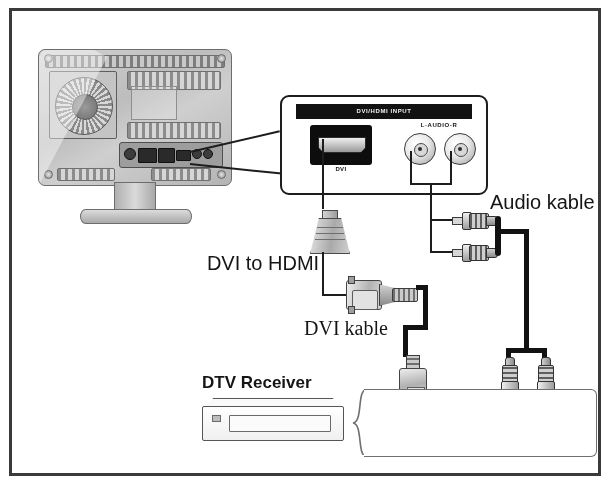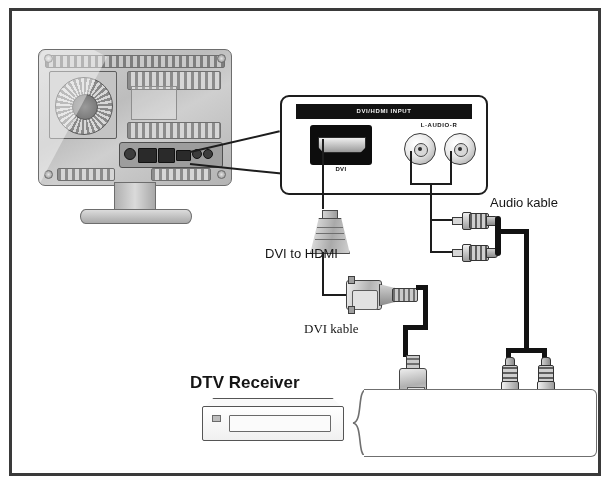--- a/index.html
+++ b/index.html
@@ -149,21 +149,21 @@
         background:linear-gradient(180deg,#ffffff,#f0f0f0);border:1.5px solid #555;border-radius:2px;}
   .dtv-slot{position:absolute;left:26px;top:8px;width:100px;height:15px;
         background:#fbfbfb;border:1.5px solid #6a6a6a;border-radius:1px;}
   .dtv-led{position:absolute;left:9px;top:8px;width:7px;height:5px;background:#bdbdbd;border:1px solid #6a6a6a;}
 
   
   #rear{position:absolute;left:352px;top:378px;width:232px;height:66px;
         border:1.5px solid #6f6f6f;border-left:none;background:#ffffff;border-radius:0 6px 6px 0;}
   .rear-brace{position:absolute;left:340px;top:378px;width:14px;height:66px;}
 
-  .cap{position:absolute;color:#151515;font-size:13px;line-height:19px;}
+  .cap{position:absolute;color:#151515;font-size:20px;line-height:19px;}
 </style>
 </head>
 <body>
 
 <div id="stage">
   <div id="frame">
 
     <div id="tv">
       <div class="tvbody">
         <div class="tvtopstrip"></div>
@@ -230,21 +230,21 @@
 
     <div id="adapter">
       <div class="adp-neck"></div>
       <div class="adp-body">
         <div class="adp-rib" style="left:6px;top:8px;width:26px;"></div>
         <div class="adp-rib" style="left:5px;top:14px;width:28px;"></div>
         <div class="adp-rib" style="left:4px;top:20px;width:30px;"></div>
       </div>
     </div>
 
-    <div class="cap" style="left:176px;top:233px;width:150px;text-align:right;">
+    <div class="cap" style="left:176px;top:243px;width:150px;text-align:center;">
       <div>DVI to HDMI</div>
     </div>
 
     <div class="ln" style="left:310px;top:241px;width:2px;height:44px;"></div>
     <div class="ln" style="left:310px;top:283px;width:26px;height:2px;"></div>
 
     <div id="dviplug">
       <div class="dvi-shell">
         <div class="dvi-inner"></div>
       </div>
@@ -296,21 +296,21 @@
       <div class="rv-ring"></div>
       <div class="rv-tip"></div>
     </div>
     <div class="rcaplugV" style="left:524px;top:346px;">
       <div class="rv-tail"></div>
       <div class="rv-body"></div>
       <div class="rv-ring"></div>
       <div class="rv-tip"></div>
     </div>
 
-    <div class="cap" style="left:178px;top:362px;font-size:17px;font-weight:bold;">DTV Receiver</div>
+    <div class="cap" style="left:190px;top:362px;font-size:17px;font-weight:bold;">DTV Receiver</div>
 
     <div id="dtv">
       <div class="dtv-top"></div>
       <div class="dtv-front">
         <div class="dtv-led"></div>
         <div class="dtv-slot"></div>
       </div>
     </div>
 
     <svg class="abs rear-brace" width="16" height="68">

